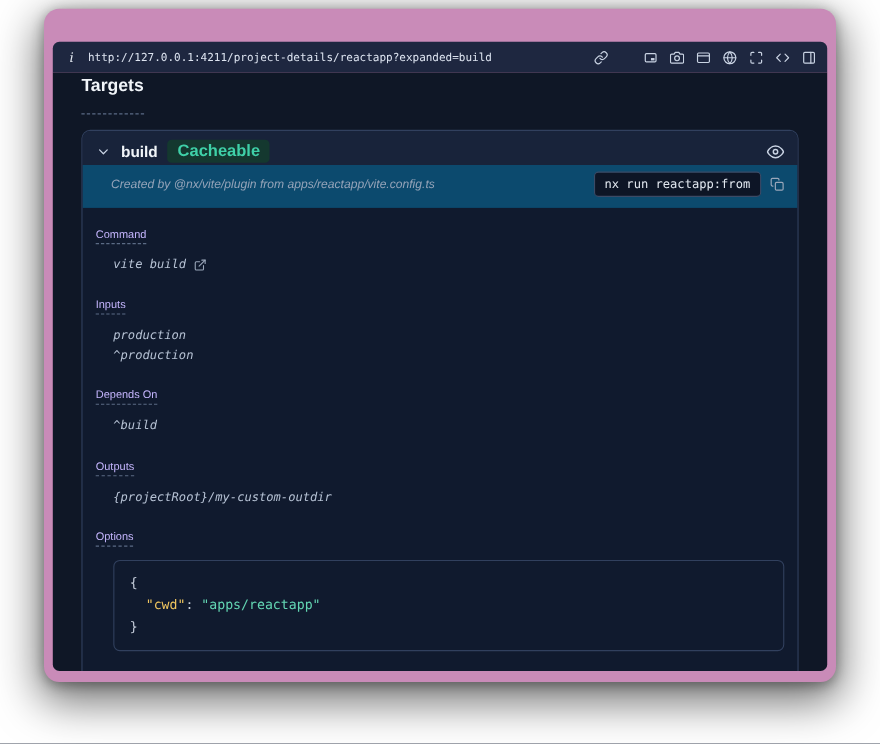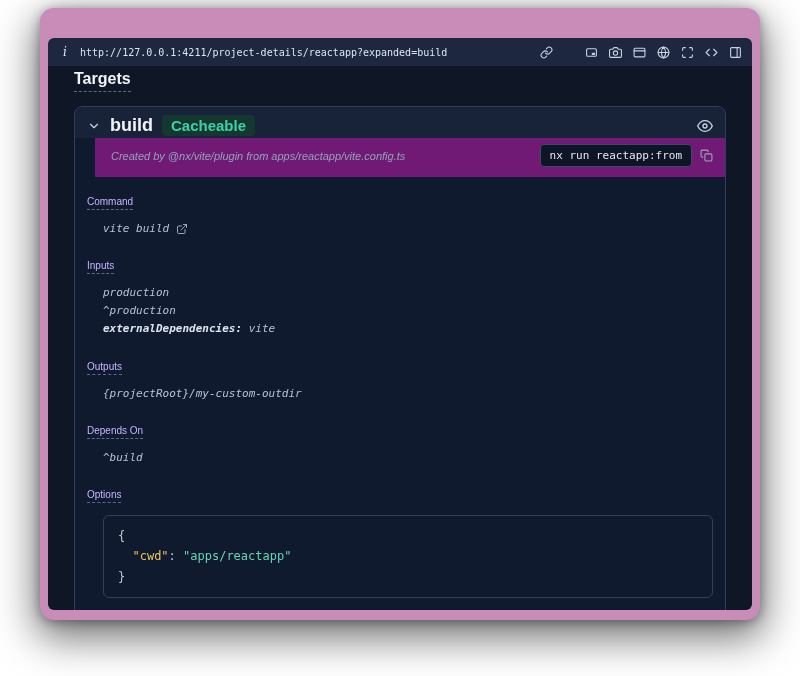--- a/index.html
+++ b/index.html
@@ -55,55 +55,54 @@
     padding: 4px 26px 0 26px;
     overflow: hidden;
     color: #cbd5e1;
   }
   .page-heading {
     display: inline-block;
     color: #f1f5f9;
     font-size: 16px;
     font-weight: 700;
     border-bottom: 1px dashed #5b6b85;
-    padding-bottom: 3px;
+    padding-bottom: 15px;
     margin-top: 0px;
   }
   .target-card {
     margin-top: 14px;
     border: 1px solid #31405e;
     border-radius: 8px;
     overflow: hidden;
     background: #101a2e;
   }
   .card-head {
     background: #18233a;
     padding: 8px 12px 2px 12px;
     display: flex;
     align-items: center;
     gap: 9px;
   }
-  .target-name { color: #f1f5f9; font-weight: 700; font-size: 18px; }
+  .target-name { color: #f1f5f9; font-weight: 700; font-size: 14px; }
   .badge {
     background: #14382f;
     color: #3fd0a8;
     font-size: 15px;
     font-weight: 600;
     padding: 3px 9px;
     border-radius: 4px;
     line-height: 1;
   }
   .spacer { flex: 1 1 auto; }
   .card-subrow {
-    background: #701a75;
-    padding: 6px 12px 10px 16px;
+    background: #0c4a6e;
+    padding: 6px 12px 10px 26px;
     display: flex;
     align-items: center;
     gap: 8px;
-    margin-left: 20px;
   }
   .created-by {
     color: #94a3b8;
     font-style: italic;
     font-size: 11px;
     flex: 1 1 auto;
     white-space: nowrap;
     overflow: hidden;
   }
   .cmd-chip {
@@ -266,39 +265,38 @@
               </span>
             </span>
           </div>
         </div>
 
         <div class="section">
           <span class="section-label">Inputs</span>
           <div class="section-content">
             <div>production</div>
             <div>^production</div>
-            <div><span class="bold-key">externalDependencies:</span> <span>vite</span></div>
+          </div>
+        </div>
+
+        <div class="section">
+          <span class="section-label">Depends On</span>
+          <div class="section-content">
+            <div>^build</div>
           </div>
         </div>
 
         <div class="section">
           <span class="section-label">Outputs</span>
           <div class="section-content">
             <div>{projectRoot}/my-custom-outdir</div>
           </div>
         </div>
 
         <div class="section">
-          <span class="section-label">Depends On</span>
-          <div class="section-content">
-            <div>^build</div>
-          </div>
-        </div>
-
-        <div class="section">
           <span class="section-label">Options</span>
           <div class="code-block"><span>{</span>
   <span class="tok-key">"cwd"</span><span>: </span><span class="tok-str">"apps/reactapp"</span>
 <span>}</span></div>
         </div>
 
       </div>
     </div>
 
     

